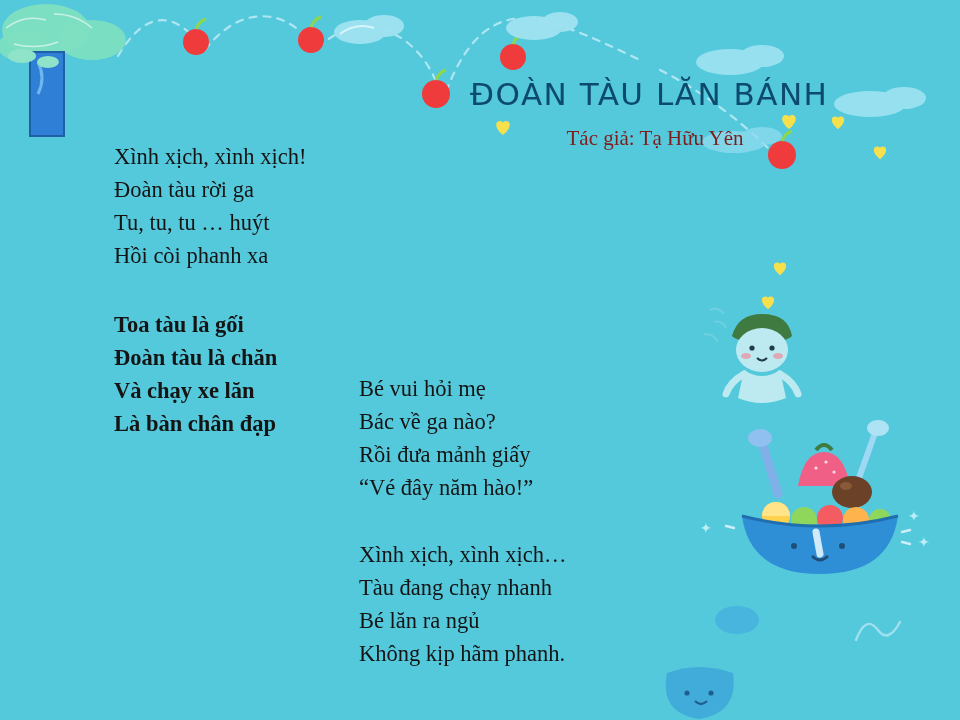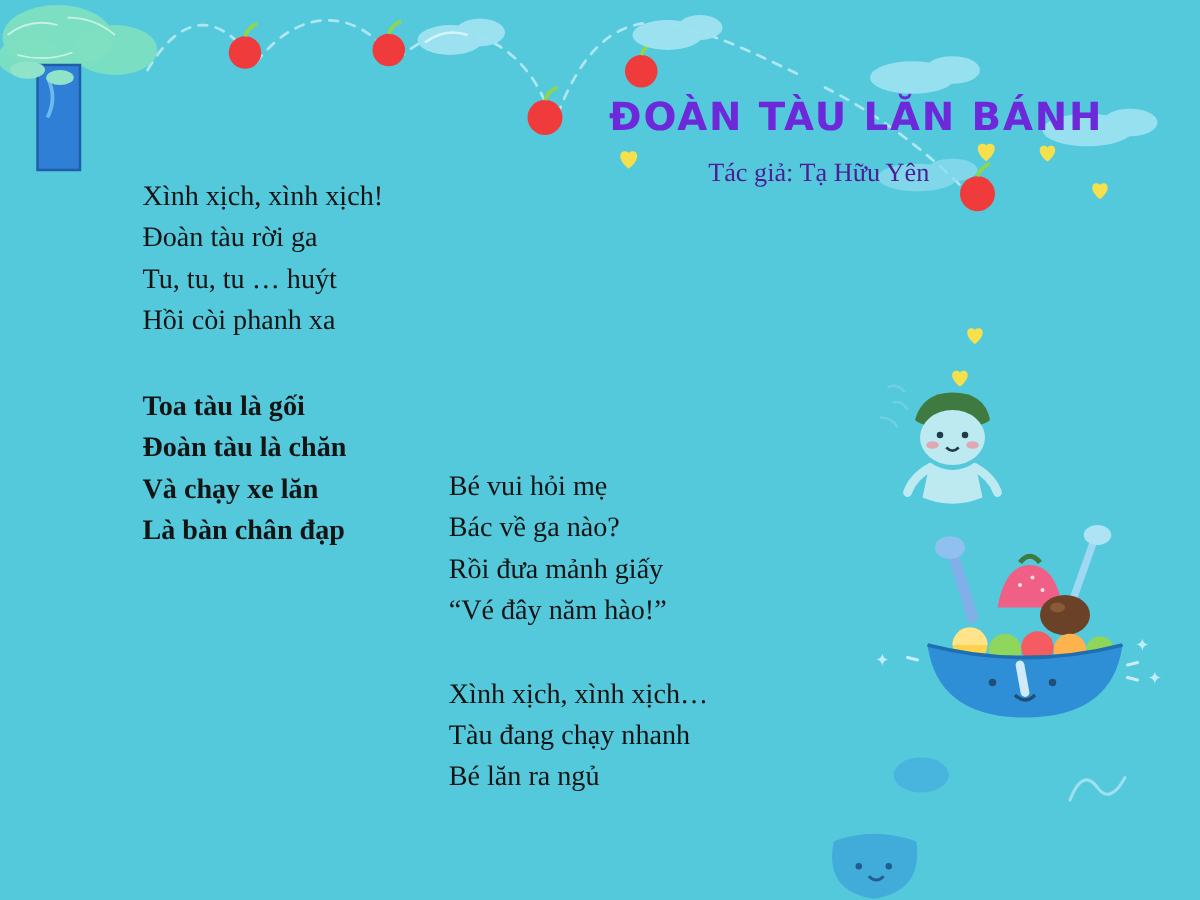--- a/index.html
+++ b/index.html
@@ -41,35 +41,34 @@
     pointer-events: none;
   }
 
   
   .title {
     position: absolute;
     left: 470px;
     top: 76px;
     width: 430px;
     font-family: "DejaVu Sans", sans-serif;
-    font-weight: bold;
+    font-weight: normal;
     font-size: 31px;
     letter-spacing: 1.5px;
-    color: #6d28d9;
-    text-align: center;
+    color: #0c4a6e;
     white-space: nowrap;
   }
   .author {
     position: absolute;
     left: 440px;
     top: 126px;
     width: 430px;
     font-family: "Liberation Serif", serif;
     font-size: 21px;
-    color: #4c1d95;
+    color: #7f1d1d;
     text-align: center;
     white-space: nowrap;
   }
 
   
   .stanza {
     position: absolute;
     font-family: "Liberation Serif", serif;
     font-size: 22.5px;
     line-height: 33px;
@@ -242,20 +241,21 @@
     <div>Bé vui hỏi mẹ</div>
     <div>Bác về ga nào?</div>
     <div>Rồi đưa mảnh giấy</div>
     <div>“Vé đây năm hào!”</div>
   </div>
 
   <div class="stanza stanza-4">
     <div>Xình xịch, xình xịch…</div>
     <div>Tàu đang chạy nhanh</div>
     <div>Bé lăn ra ngủ</div>
+    <div>Không kịp hãm phanh.</div>
   </div>
 
   <svg class="art kid" width="130" height="110" viewBox="0 0 130 110">
 
     <path d="M32 36 q6 -22 30 -22 q26 0 30 22 q-6 6 -30 6 q-24 0 -30 -6z" fill="#3f7a40"></path>
 
     <ellipse cx="62" cy="50" rx="26" ry="22" fill="#bdeaf0"></ellipse>
 
     <circle cx="52" cy="48" r="2.6" fill="#1f3b4d"></circle>
     <circle cx="72" cy="48" r="2.6" fill="#1f3b4d"></circle>

